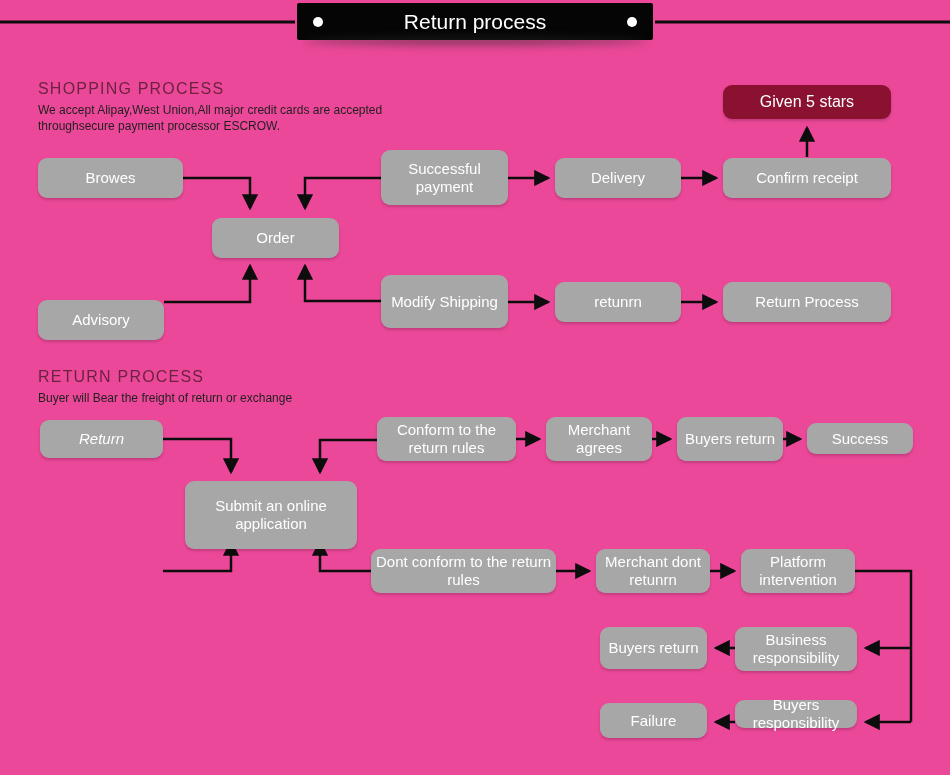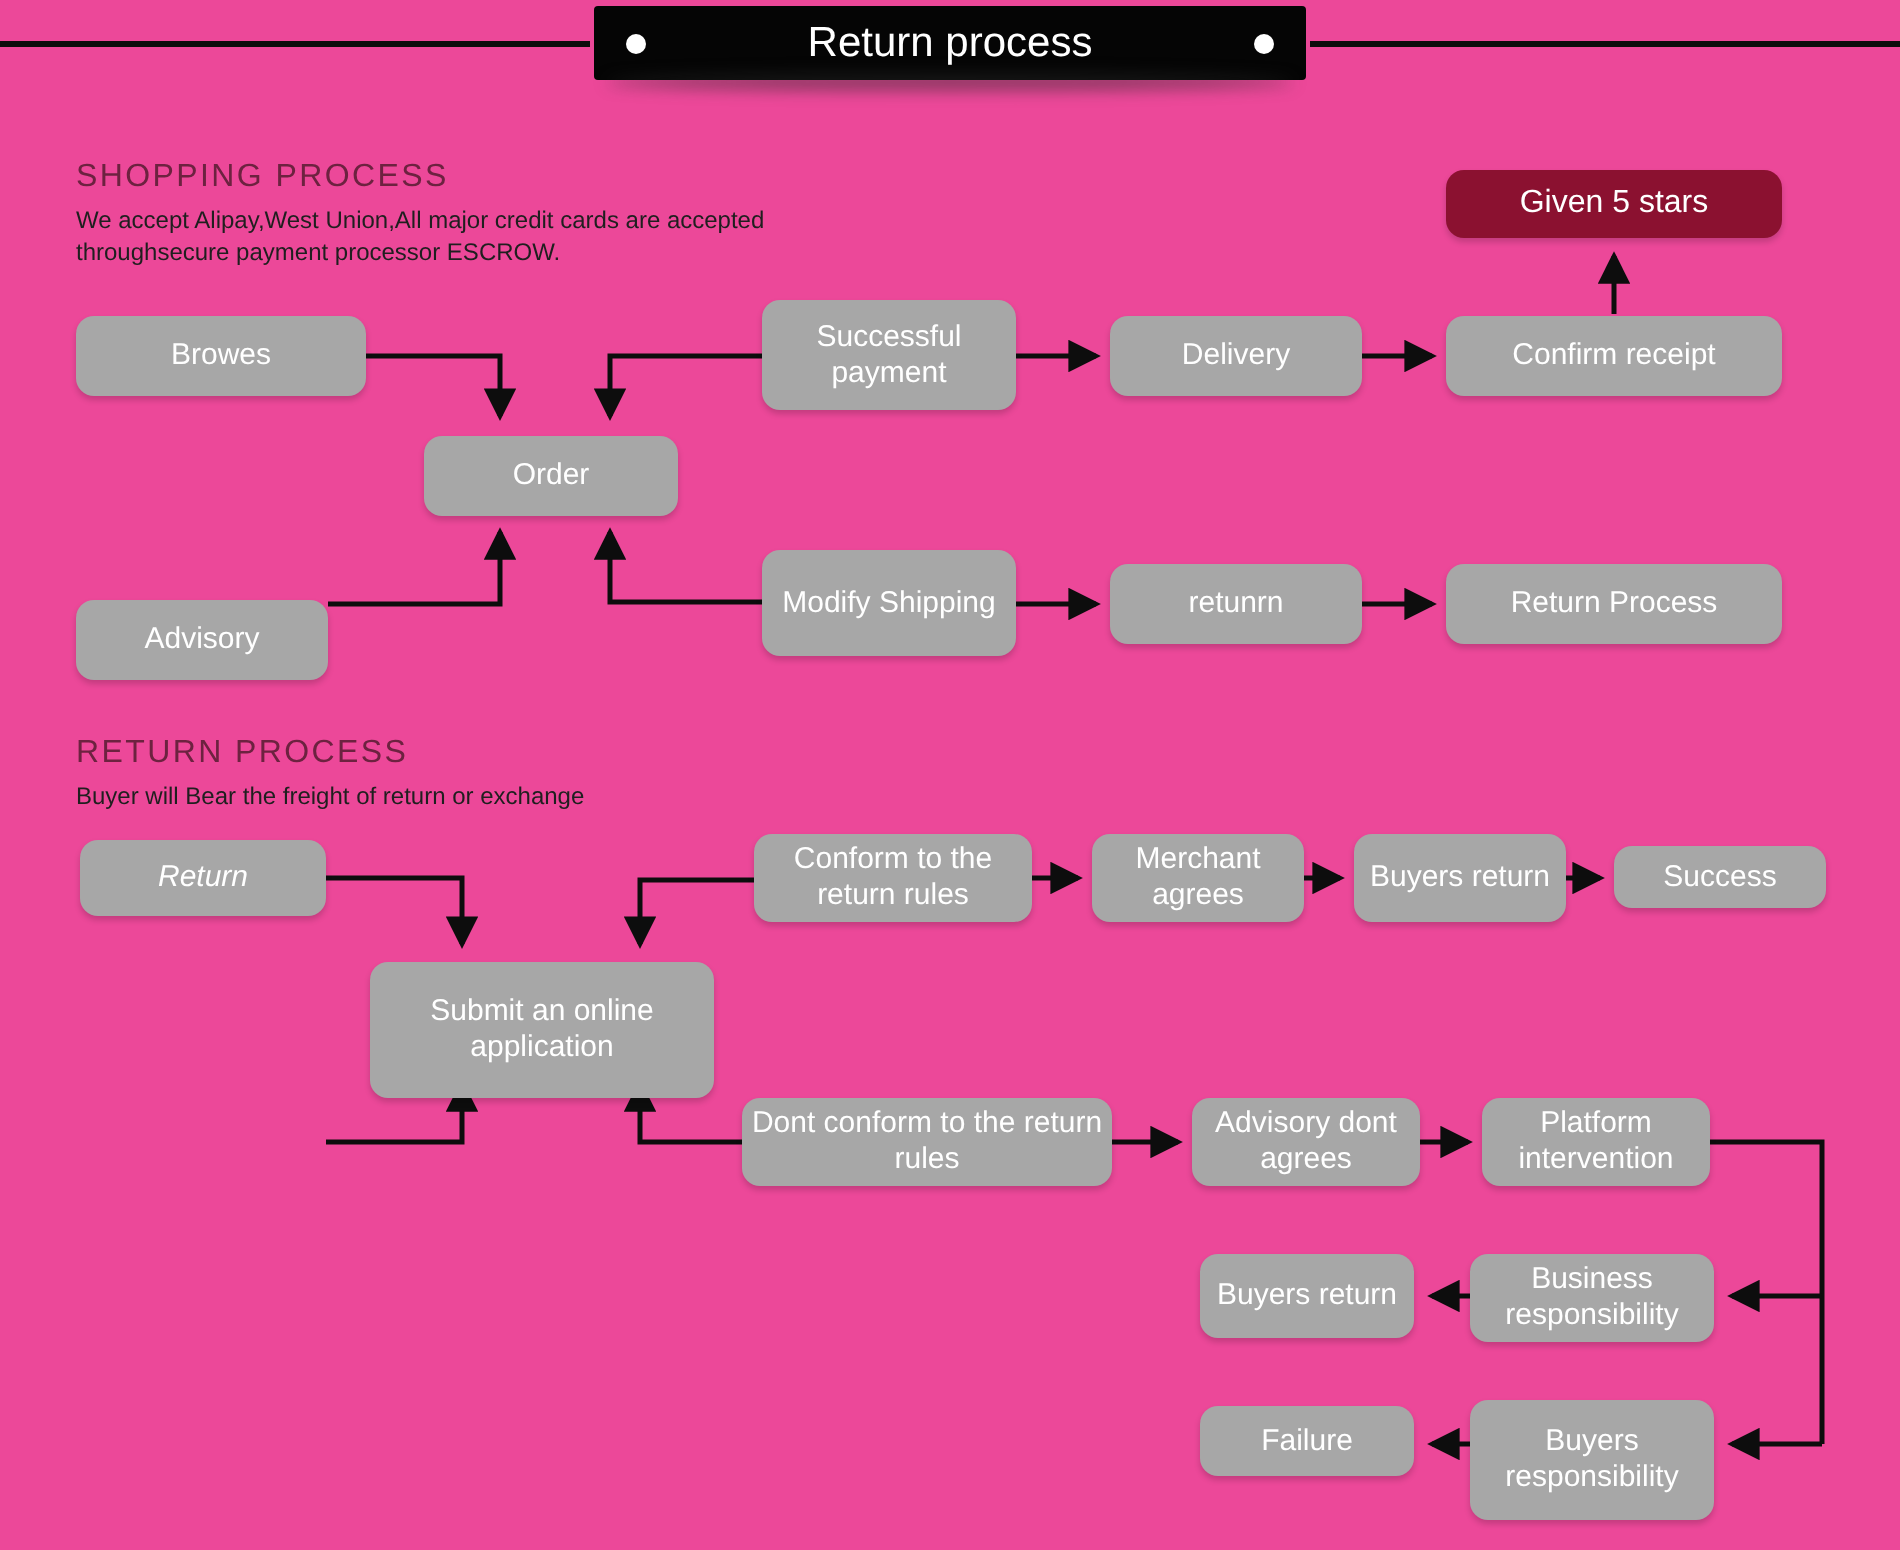--- a/index.html
+++ b/index.html
@@ -109,20 +109,20 @@
     <div>Buyer will Bear the freight of return or exchange</div>
   </div>
 
   <div class="node" style="left:40px;top:420px;width:123px;height:38px;font-style:italic;">Return</div>
   <div class="node" style="left:377px;top:417px;width:139px;height:44px;">Conform to the return rules</div>
   <div class="node" style="left:546px;top:417px;width:106px;height:44px;">Merchant agrees</div>
   <div class="node" style="left:677px;top:417px;width:106px;height:44px;">Buyers return</div>
   <div class="node" style="left:807px;top:423px;width:106px;height:31px;">Success</div>
   <div class="node" style="left:185px;top:481px;width:172px;height:68px;">Submit an online application</div>
   <div class="node" style="left:371px;top:549px;width:185px;height:44px;">Dont conform to the return rules</div>
-  <div class="node" style="left:596px;top:549px;width:114px;height:44px;">Advisory dont agrees</div>
+  <div class="node" style="left:596px;top:549px;width:114px;height:44px;">Merchant dont retunrn</div>
   <div class="node" style="left:741px;top:549px;width:114px;height:44px;">Platform intervention</div>
   <div class="node" style="left:600px;top:627px;width:107px;height:42px;">Buyers return</div>
   <div class="node" style="left:735px;top:627px;width:122px;height:44px;">Business responsibility</div>
   <div class="node" style="left:600px;top:703px;width:107px;height:35px;">Failure</div>
-  <div class="node" style="left:735px;top:700px;width:122px;height:60px;">Buyers responsibility</div>
+  <div class="node" style="left:735px;top:700px;width:122px;height:28px;">Buyers responsibility</div>
 
 </div>
 
 </body></html>

